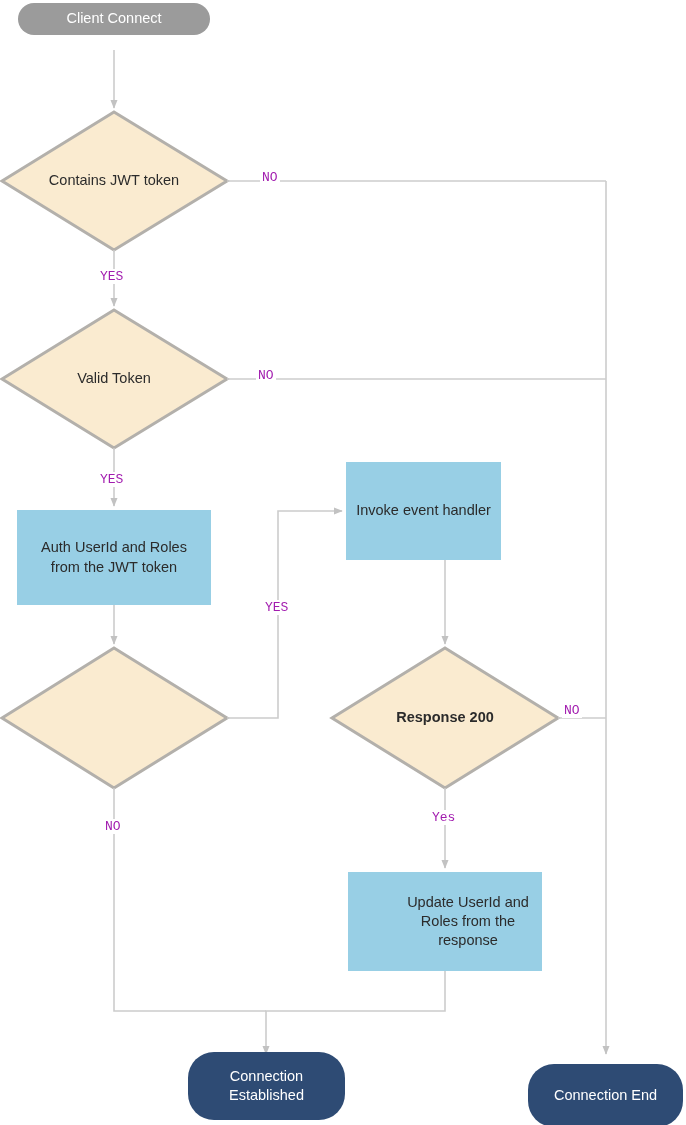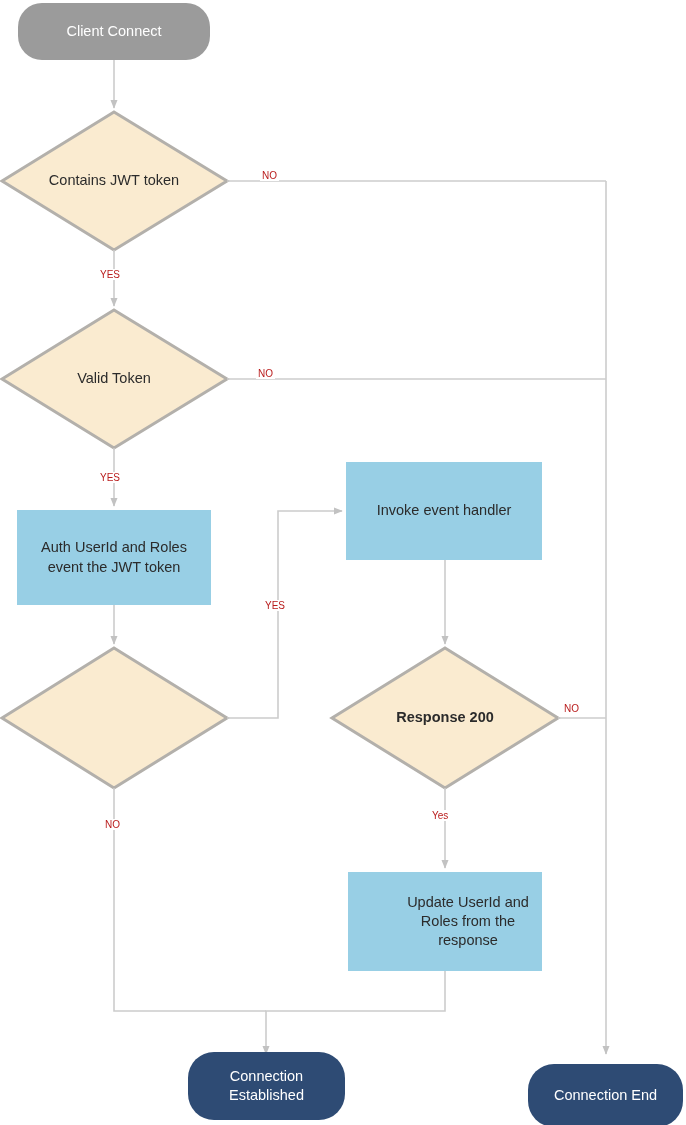--- a/index.html
+++ b/index.html
@@ -53,23 +53,23 @@
     font-size: 14.5px;
   }
   .node.decision-label {
     color: #2b2b2b;
     font-size: 14.5px;
     background: transparent;
     pointer-events: none;
   }
   .edge-label {
     position: absolute;
-    color: #b91c1c;
-    font-size: 10px;
-    font-family: Liberation Sans, sans-serif;
+    color: #a21caf;
+    font-size: 13px;
+    font-family: Liberation Mono, monospace;
     white-space: nowrap;
     background: #ffffff;
     padding: 0 2px;
   }
 </style>
 </head>
 <body>
 
 <div id="canvas">
 
@@ -123,31 +123,31 @@
       <path d="M445,788 L445,868" marker-end="url(#arrow)"></path>
 
       
       <path d="M445,971 L445,1011 L266,1011 L266,1054" marker-end="url(#arrow)"></path>
 
       
       <path d="M606,181 L606,1054" marker-end="url(#arrow)"></path>
     </g>
   </svg>
 
-  <div class="node terminal-start" style="left:18px; top:3px; width:192px; height:57px;">Client Connect</div>
+  <div class="node terminal-start" style="left:18px; top:3px; width:192px; height:32px;">Client Connect</div>
 
   <div class="node decision-label" style="left:14px; top:159px; width:200px; height:44px;">Contains JWT token</div>
 
   <div class="node decision-label" style="left:14px; top:357px; width:200px; height:44px;">Valid Token</div>
 
   <div class="node process" style="left:17px; top:510px; width:194px; height:95px;">Auth UserId and Roles
-event the JWT token</div>
+from the JWT token</div>
 
 
-  <div class="node process" style="left:346px; top:462px; width:196px; height:98px;">Invoke event handler</div>
+  <div class="node process" style="left:346px; top:462px; width:155px; height:98px;">Invoke event handler</div>
 
   <div class="node decision-label" style="left:345px; top:696px; width:200px; height:44px;font-weight:bold;">Response 200</div>
 
   <div class="node process" style="left:348px; top:872px; width:194px; height:99px;padding-left:46px;">Update UserId and
 Roles from the response</div>
 
   <div class="node terminal-end" style="left:188px; top:1052px; width:157px; height:68px;">Connection
 Established</div>
 
   <div class="node terminal-end" style="left:528px; top:1064px; width:155px; height:63px;">Connection End</div>

